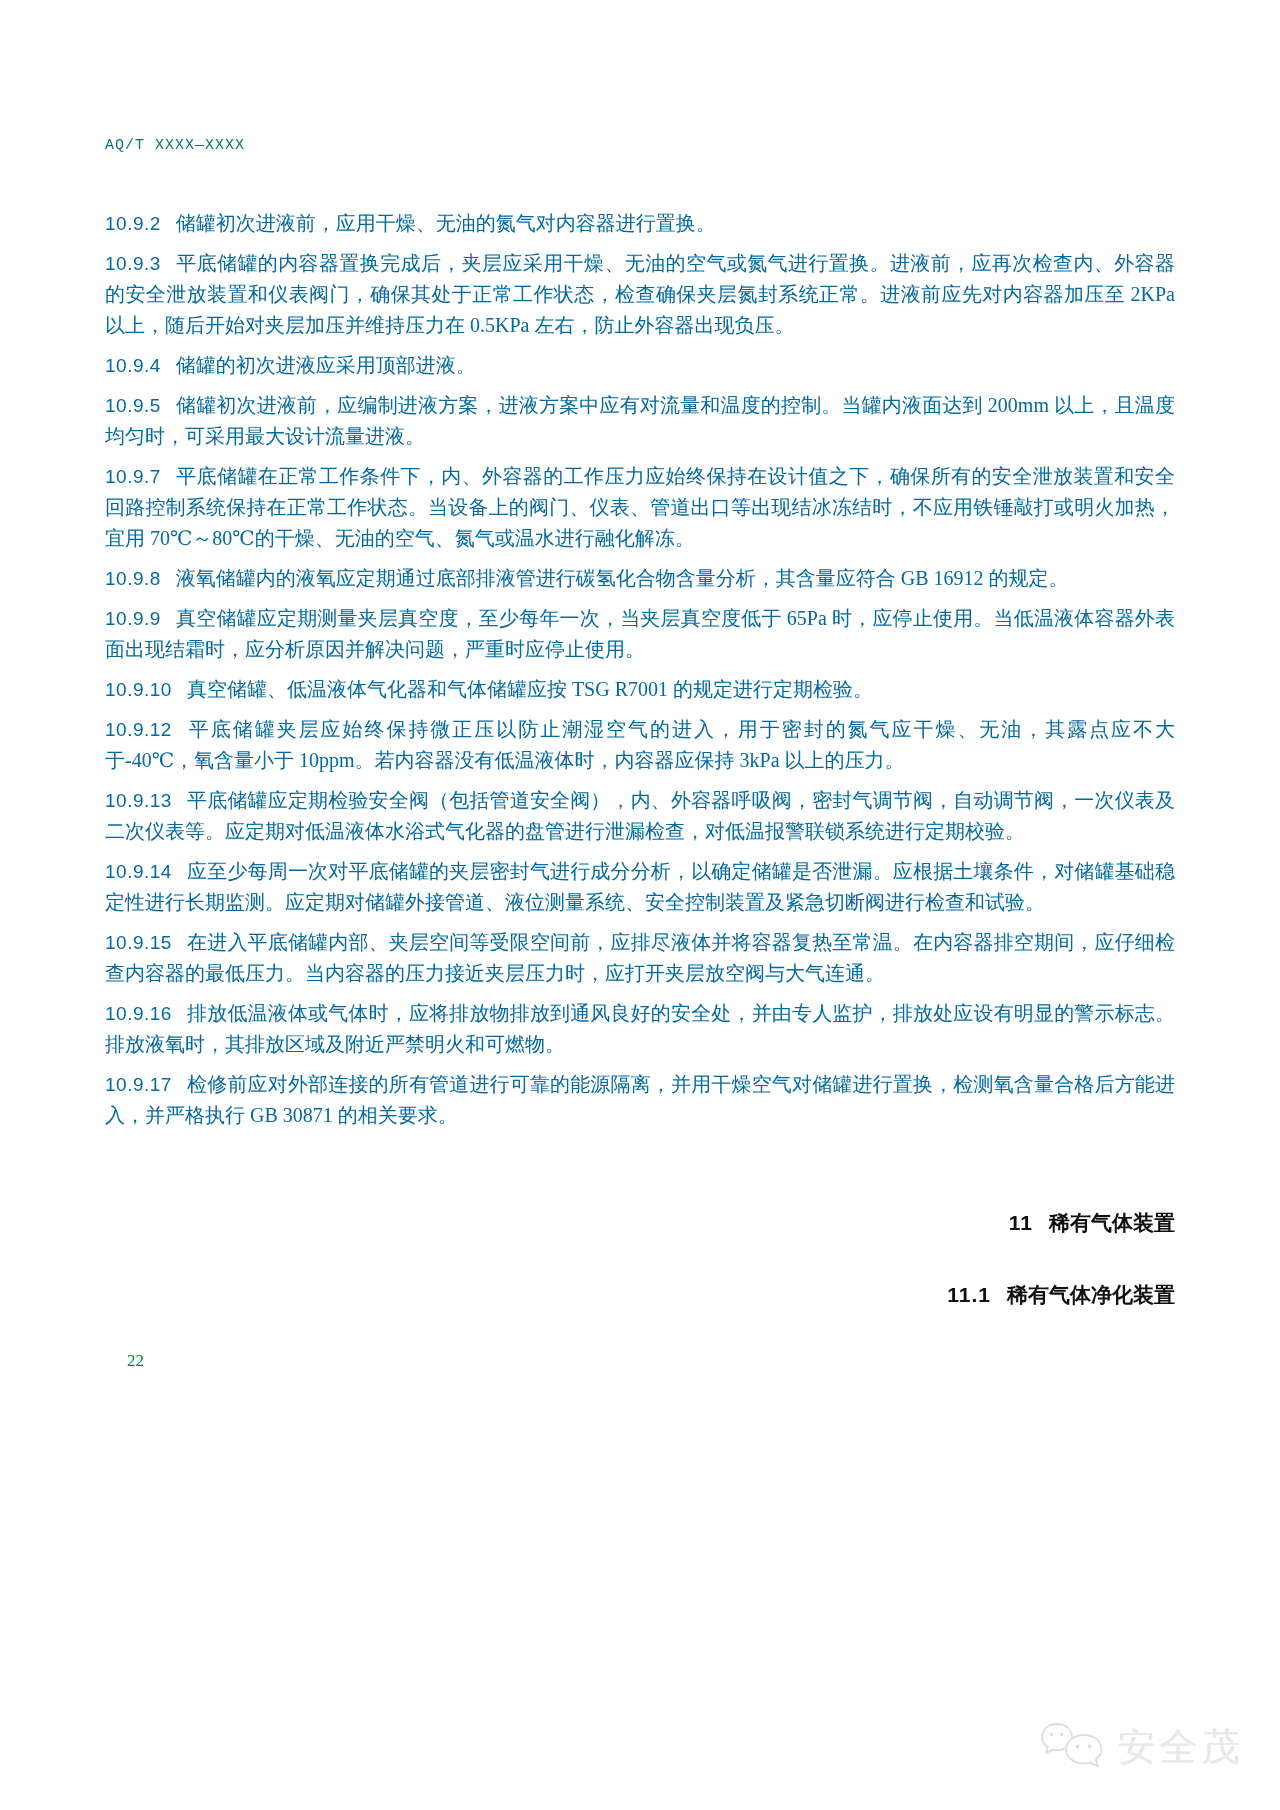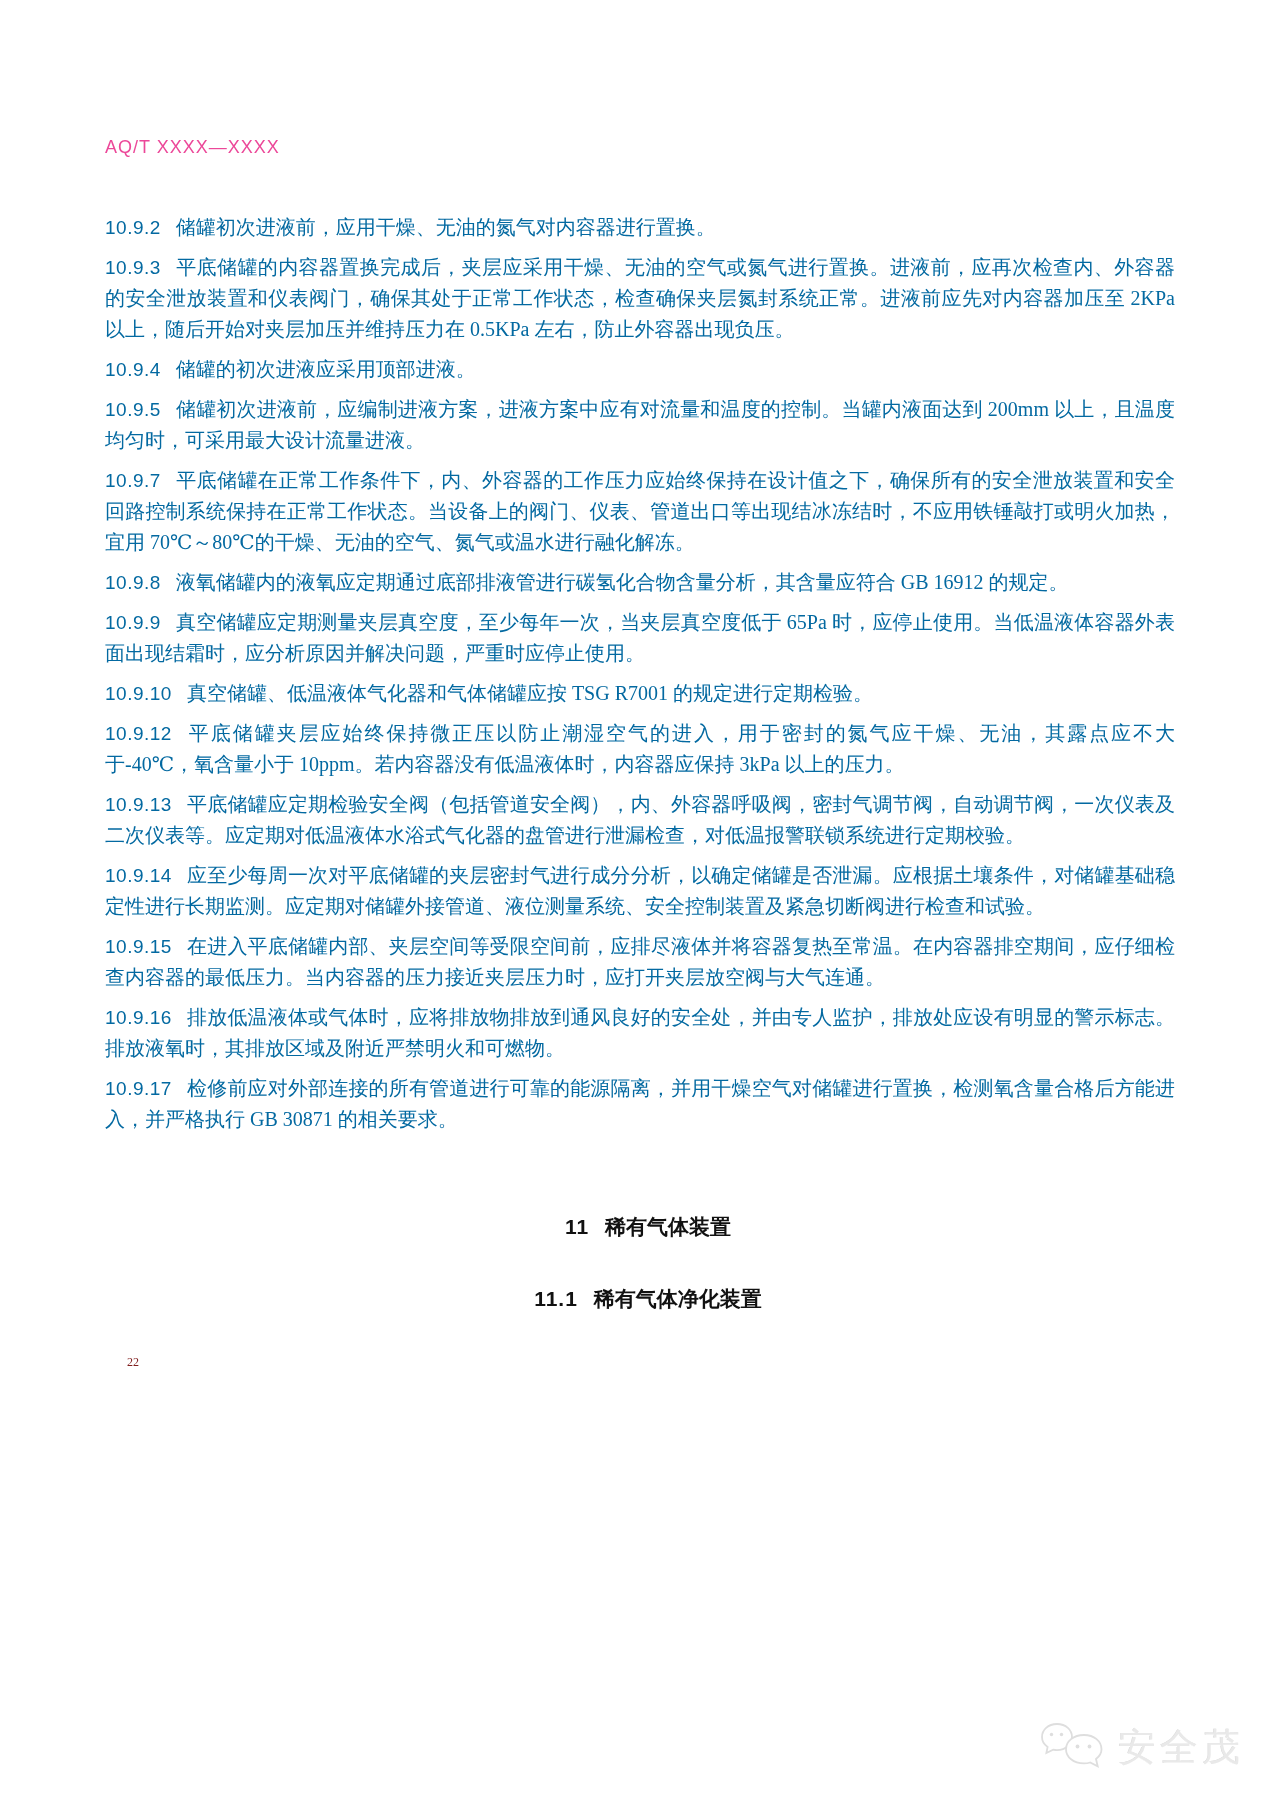--- a/index.html
+++ b/index.html
@@ -12,24 +12,24 @@
     font-family: "Liberation Serif", "DejaVu Serif", serif;
     color: #1c1c1c;
   }
   .page {
     position: absolute;
     inset: 0;
     padding: 137px 105px 0 105px;
     background: #ffffff;
   }
   .doc-header {
-    font-family: Liberation Sans, sans-serif;
-    font-size: 18px;
+    font-family: Liberation Mono, monospace;
+    font-size: 15px;
     letter-spacing: 1px;
-    color: #ec4899;
+    color: #0f766e;
   }
   .clause-list {
     margin-top: 54px;
   }
   .clause {
     font-size: 20px;
     line-height: 31px;
     text-align: justify;
     margin-bottom: 9px;
     color: #0369a1;
@@ -39,31 +39,31 @@
     font-size: 19px;
     letter-spacing: 0.5px;
     margin-right: 15px;
     white-space: nowrap;
   }
   .section-heading {
     font-family: "Liberation Sans", "DejaVu Sans", sans-serif;
     font-weight: bold;
     font-size: 21px;
     color: #111;
-    text-align: center;
+    text-align: right;
     margin-left: 16px;
   }
   .section-heading .sec-num { margin-right: 16px; letter-spacing: 1px; }
   .heading-11   { margin-top: 78px; }
   .heading-11-1 { margin-top: 44px; }
   .page-number {
     margin-top: 42px;
     padding-left: 22px;
-    font-size: 12px;
-    color: #7f1d1d;
+    font-size: 17px;
+    color: #15803d;
     font-family: "Liberation Serif", serif;
   }
   .watermark {
     position: absolute;
     right: 36px;
     bottom: 36px;
     display: flex;
     align-items: center;
     gap: 8px;
     user-select: none;

